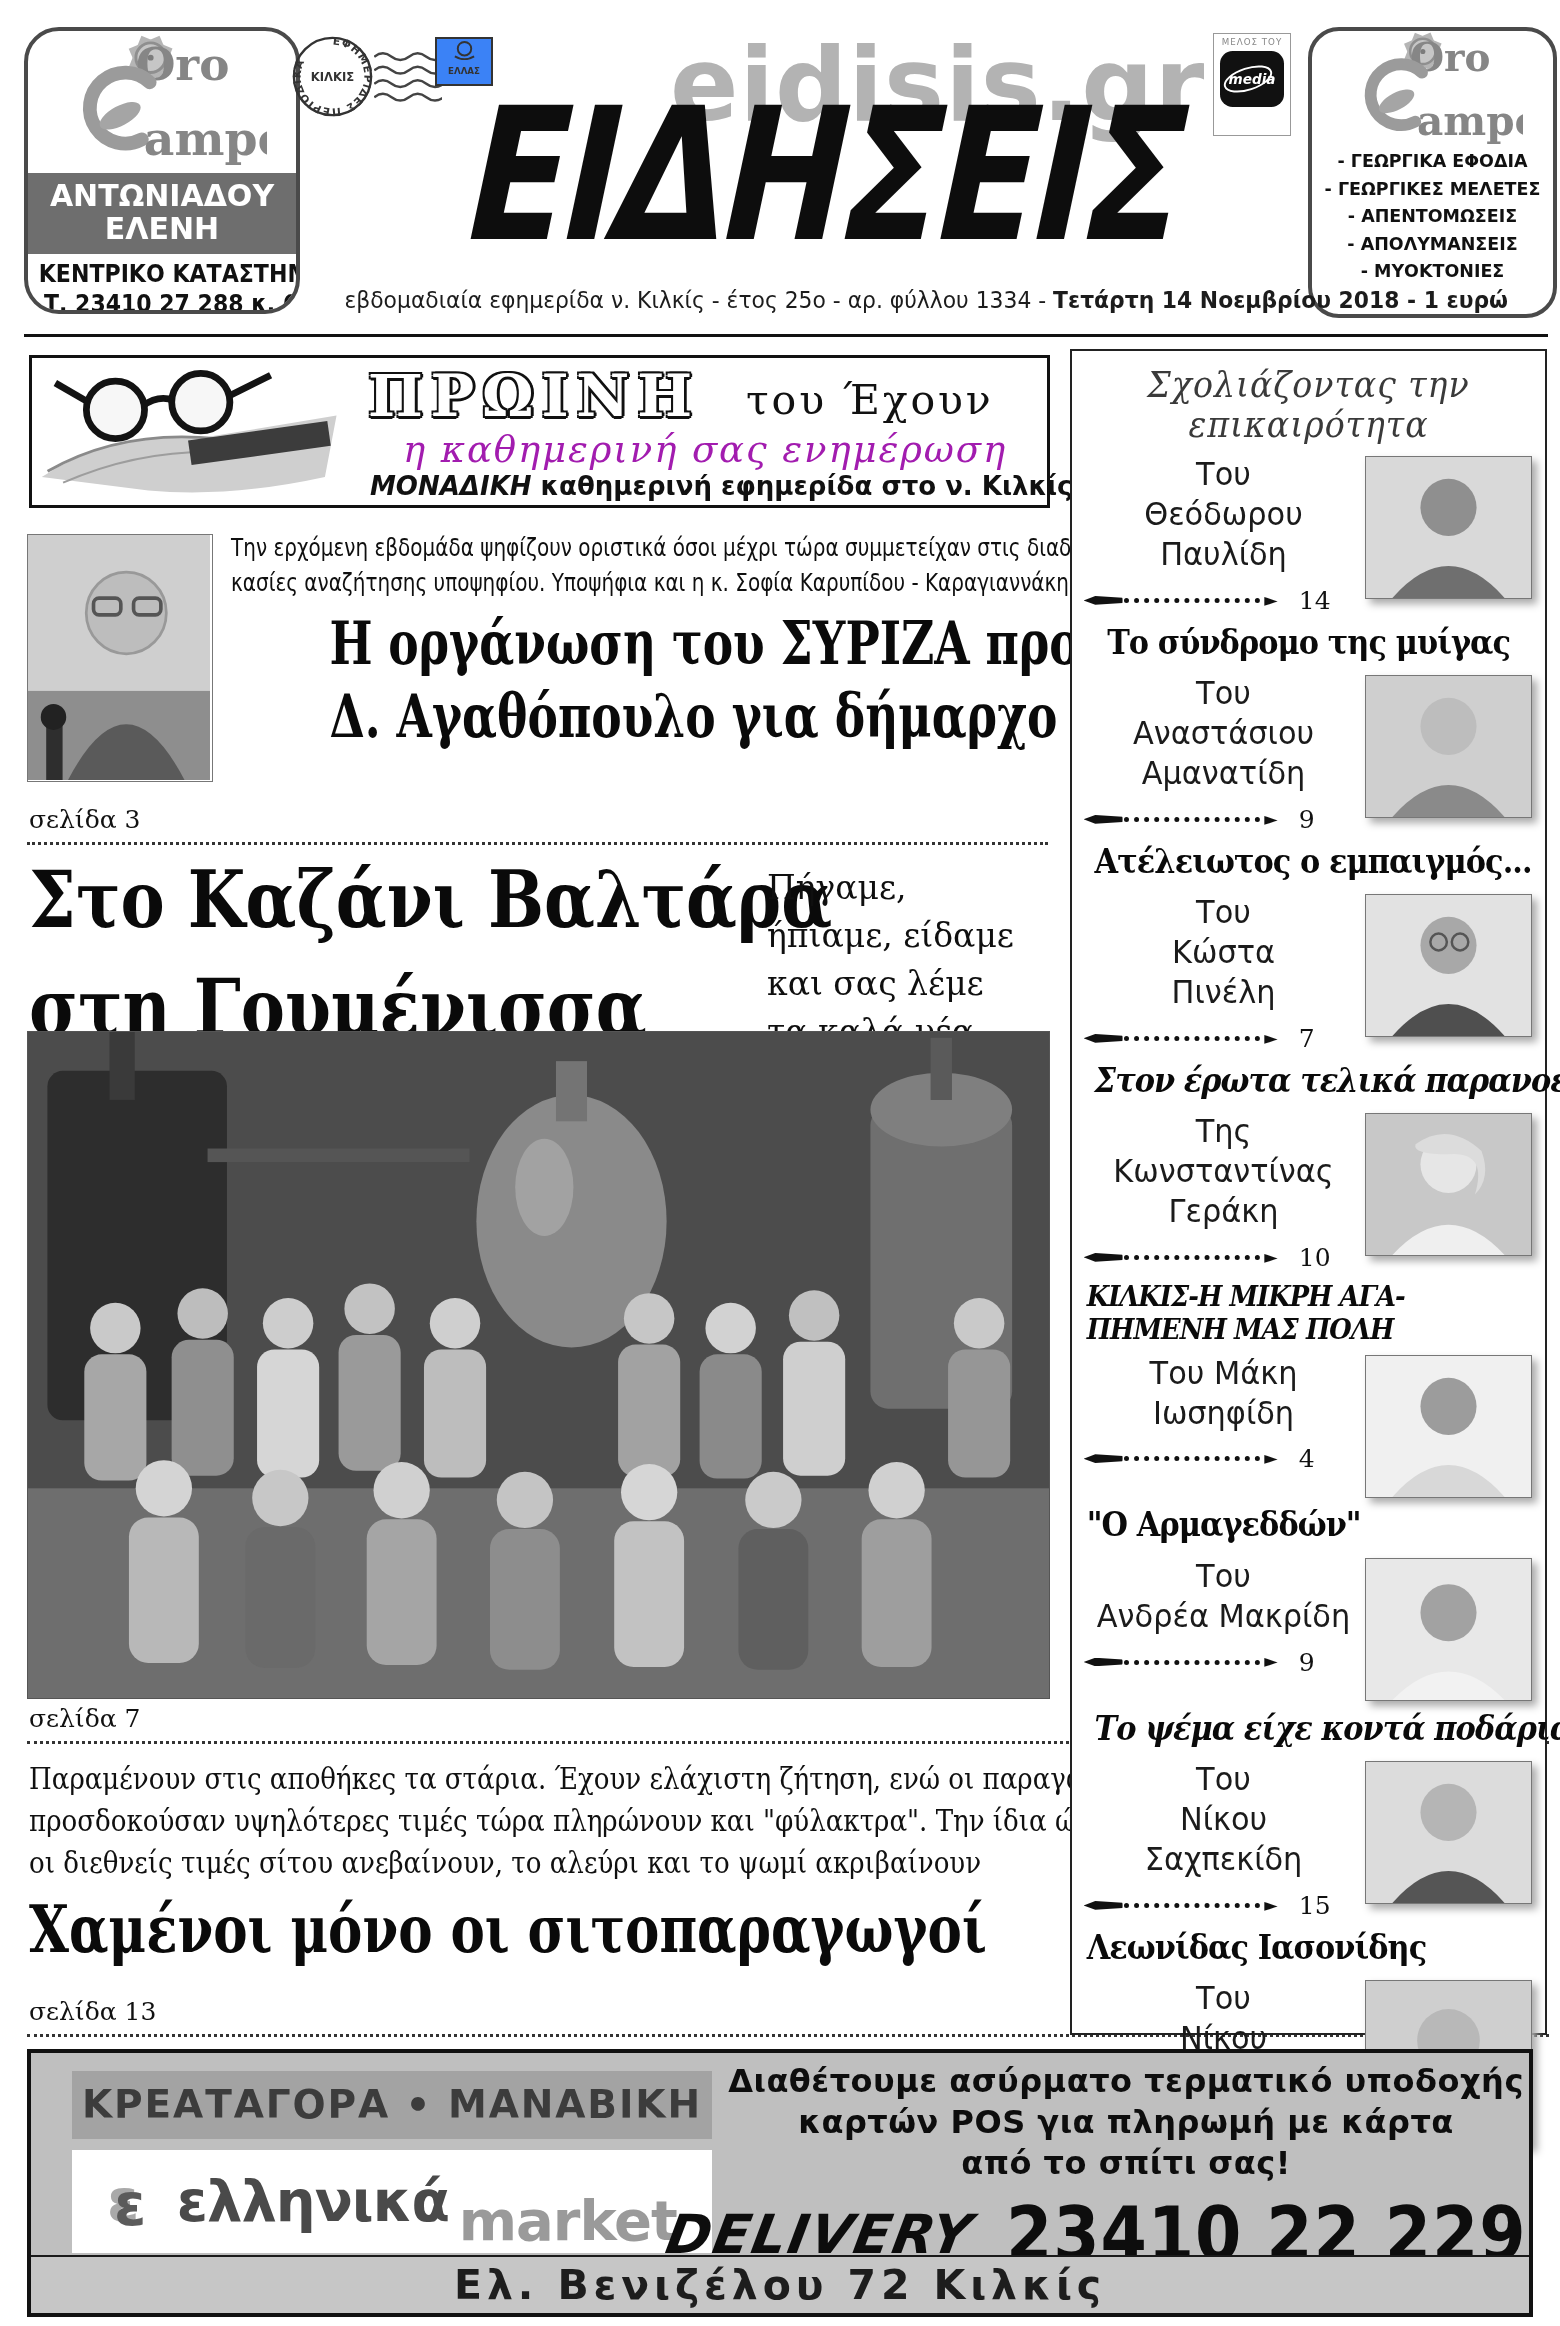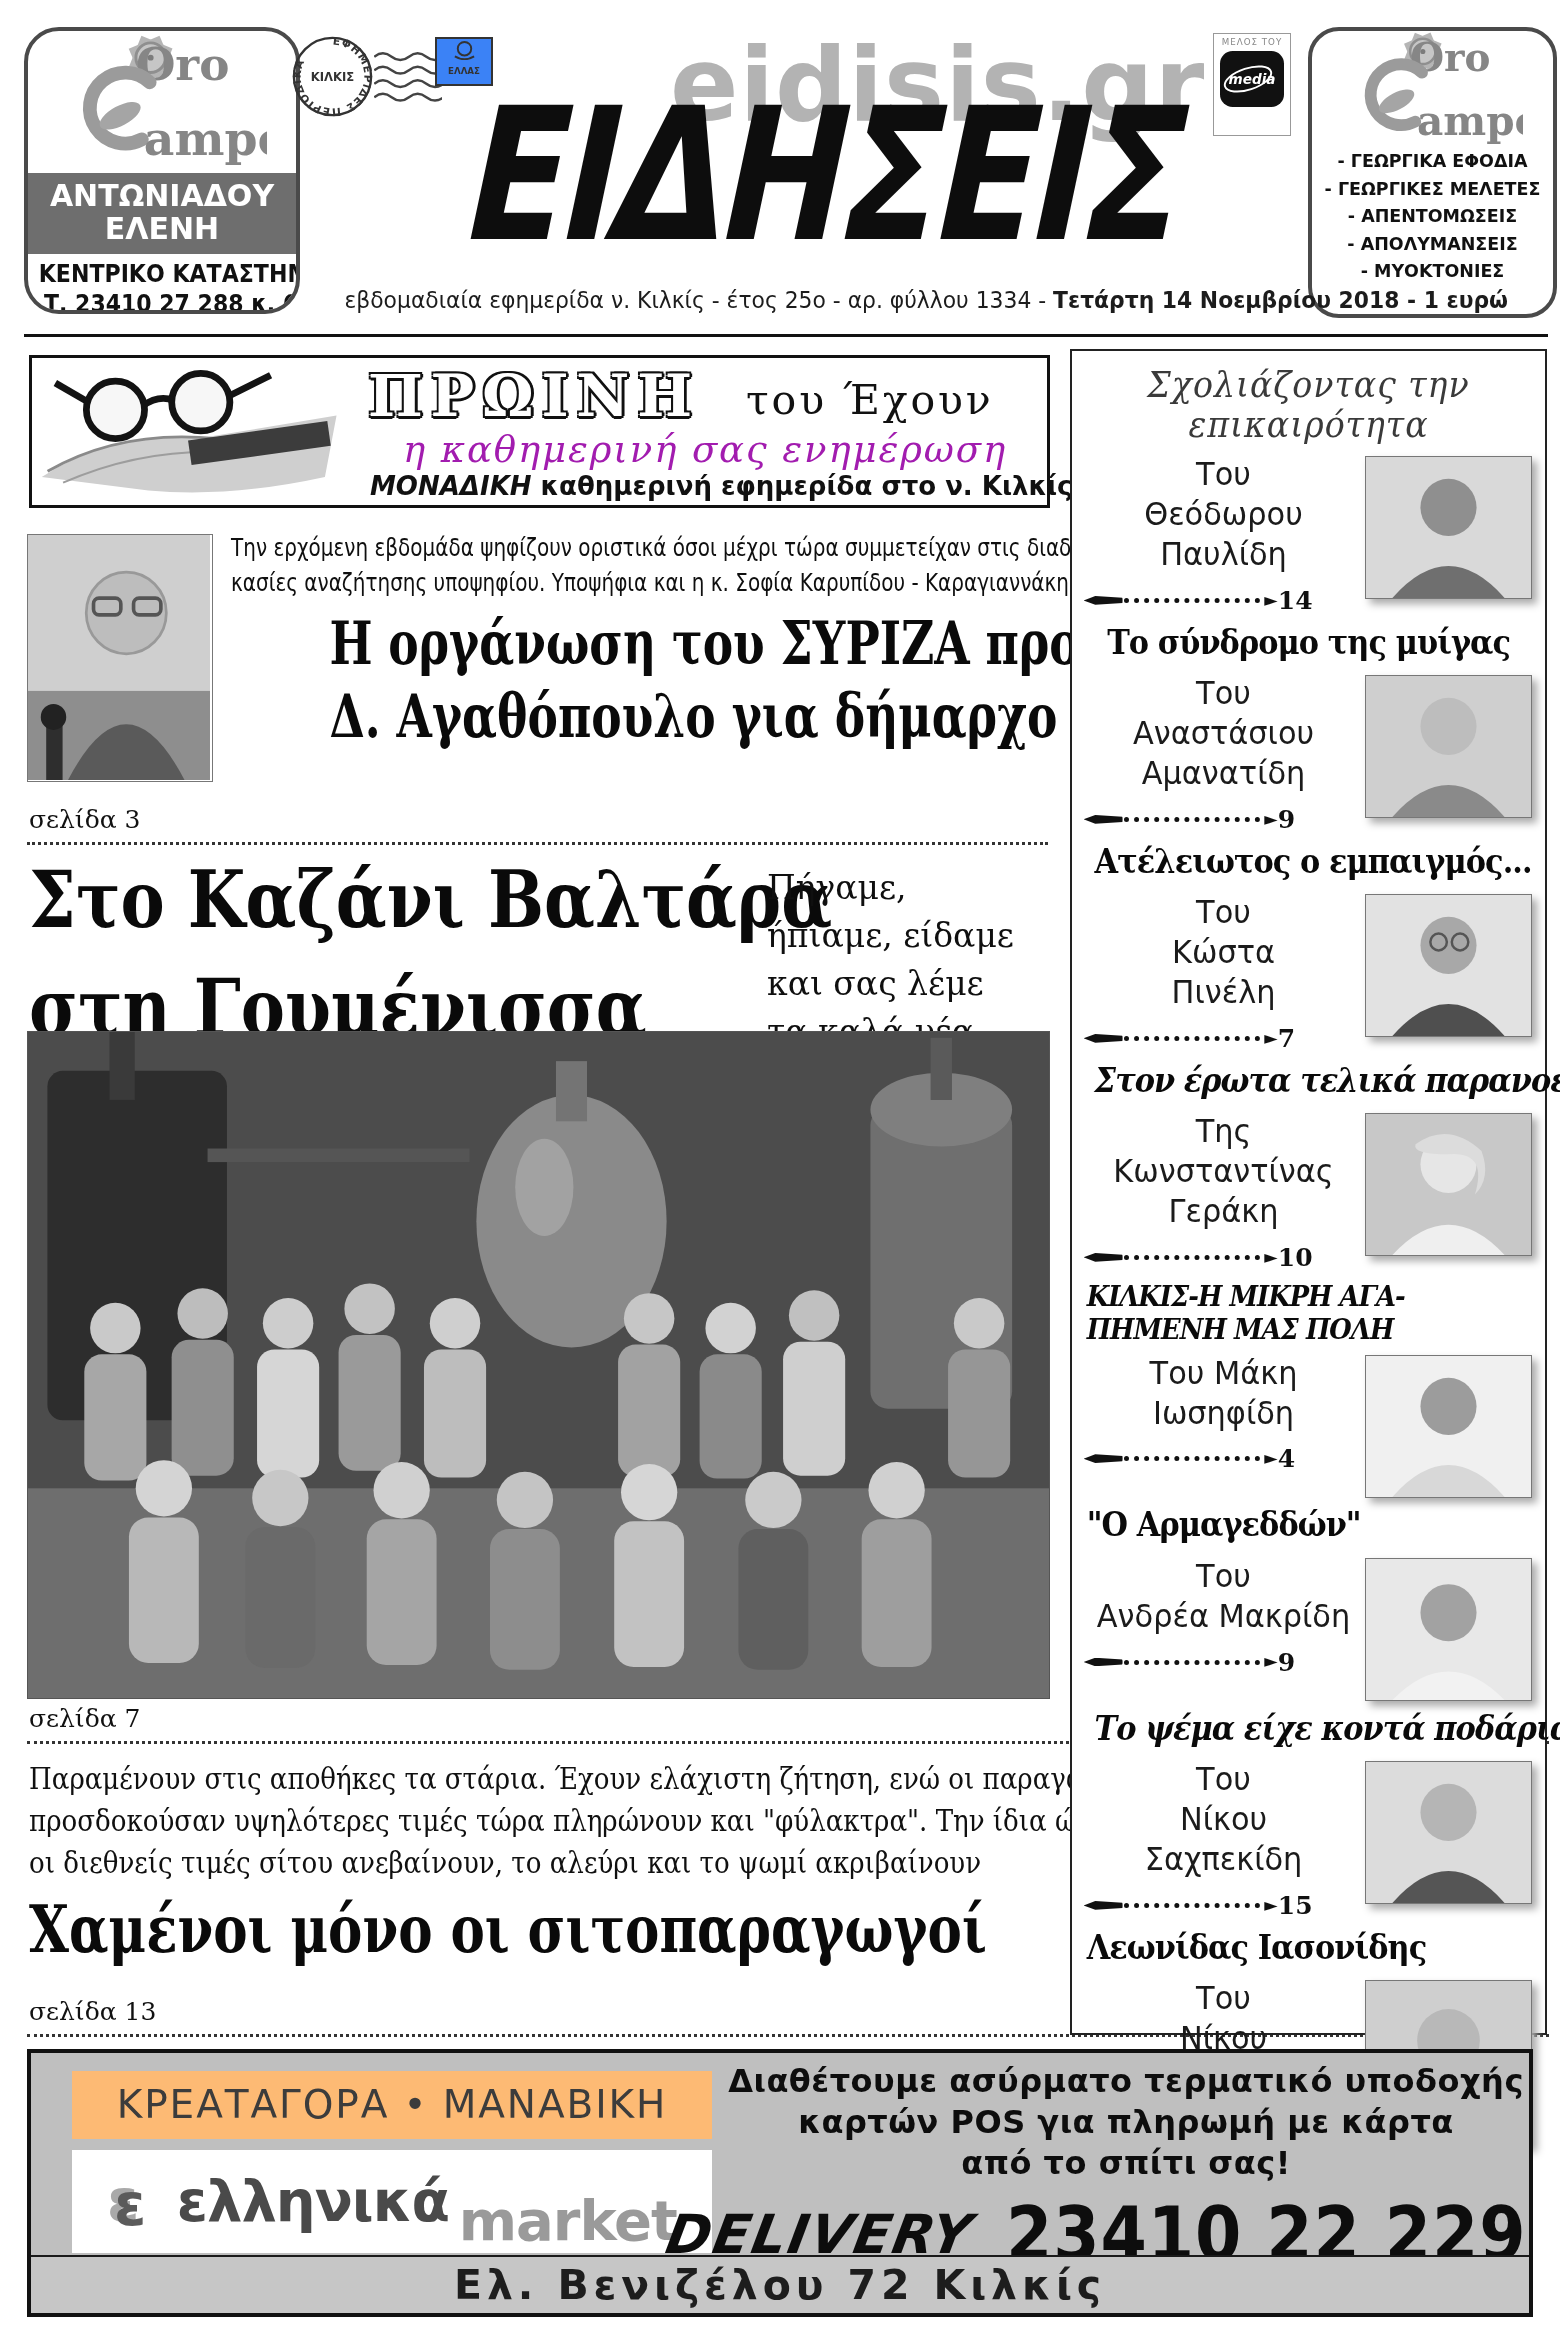--- a/index.html
+++ b/index.html
@@ -99,37 +99,37 @@
   .rc-left{width:283px;flex:none;padding-top:1.9px;}
   .rc-byline{text-align:center;font-size:32px;line-height:1.25;color:#1b1b1b;
              transform:scaleX(.95);transform-origin:center top;}
   .rc-byline .bl{display:block;}
   .rc-arrow{display:flex;align-items:center;margin:11.6px 0 0 1.9px;}
   .rc-arrow .tail{width:39px;height:8.7px;background:#111;border-radius:3.9px;
                   clip-path:polygon(0 50%,30% 0,100% 20%,100% 80%,30% 100%);flex:none;}
   .rc-arrow .dots{width:136px;border-bottom:5.8px dotted #111;height:0;margin:0 3.9px 0 1.9px;flex:none;}
   .rc-arrow .tri{font-size:17.5px;color:#111;line-height:1;flex:none;}
   .rc-arrow .tri::after{content:"►";}
-  .rc-arrow .pg{font-family:"DejaVu Serif",serif;font-weight:bold;font-size:25px;margin-left:0;}
+  .rc-arrow .pg{font-family:"DejaVu Serif",serif;font-weight:normal;font-size:25px;margin-left:21px;}
   .rc-photo{width:165px;height:141px;flex:none;border:1px solid #777;background:#ddd;
             box-shadow:4.9px 4.9px 7.8px #aaa;overflow:hidden;margin-top:3.9px;}
   .rc-photo.tall{height:165px;}
   .rc-photo svg{display:block;width:100%;height:100%;}
   .rc-head{font-family:"DejaVu Serif",serif;font-weight:bold;font-size:33px;text-align:center;
            margin:7.8px 3.9px 9.7px;letter-spacing:-1px;transform:scaleX(.92);transform-origin:center;
            white-space:nowrap;color:#0a0a0a;}
   .rc-head.it{font-style:italic;}
   .rc-head.lft{text-align:left;padding-left:11.6px;transform-origin:left;white-space:normal;}
   .rc-head.two{font-size:28px;line-height:1.2;margin-bottom:1.9px;}
 
   
   .ad{position:absolute;left:27px;top:2049px;width:1506px;height:268px;border:4.9px solid #111;
       background:#bfbfbf;box-sizing:border-box;}
-  .ad-box1{position:absolute;left:41px;top:17.5px;width:640px;height:68px;background:#fdba74;
-           display:flex;align-items:center;justify-content:center;font-weight:normal;font-size:39px;
+  .ad-box1{position:absolute;left:41px;top:17.5px;width:640px;height:68px;background:#a3a3a3;
+           display:flex;align-items:center;justify-content:center;font-weight:bold;font-size:39px;
            letter-spacing:1.9px;color:#3c3c3c;white-space:nowrap;}
   .ad-box2{position:absolute;left:41px;top:97px;width:640px;height:103px;background:#fff;
            display:flex;align-items:center;justify-content:center;gap:9.7px;}
   .emk-name{font-weight:bold;font-size:56px;color:#4a4a4a;letter-spacing:-1px;}
   .emk-market{font-size:56px;color:#9a9a9a;font-weight:bold;letter-spacing:-1px;margin-top:38px;}
   .ad-right{position:absolute;left:697px;top:7.8px;width:796px;text-align:center;color:#0d0d0d;}
   .ad-right .ln{font-weight:bold;font-size:32px;line-height:1.28;letter-spacing:0.5px;white-space:nowrap;}
   .ad-delivery-row{display:flex;align-items:center;justify-content:center;gap:33px;margin-top:7.8px;}
   .ad-delivery{font-weight:bold;font-style:italic;font-size:54px;letter-spacing:1.9px;
                transform:skewX(-10deg);white-space:nowrap;}

